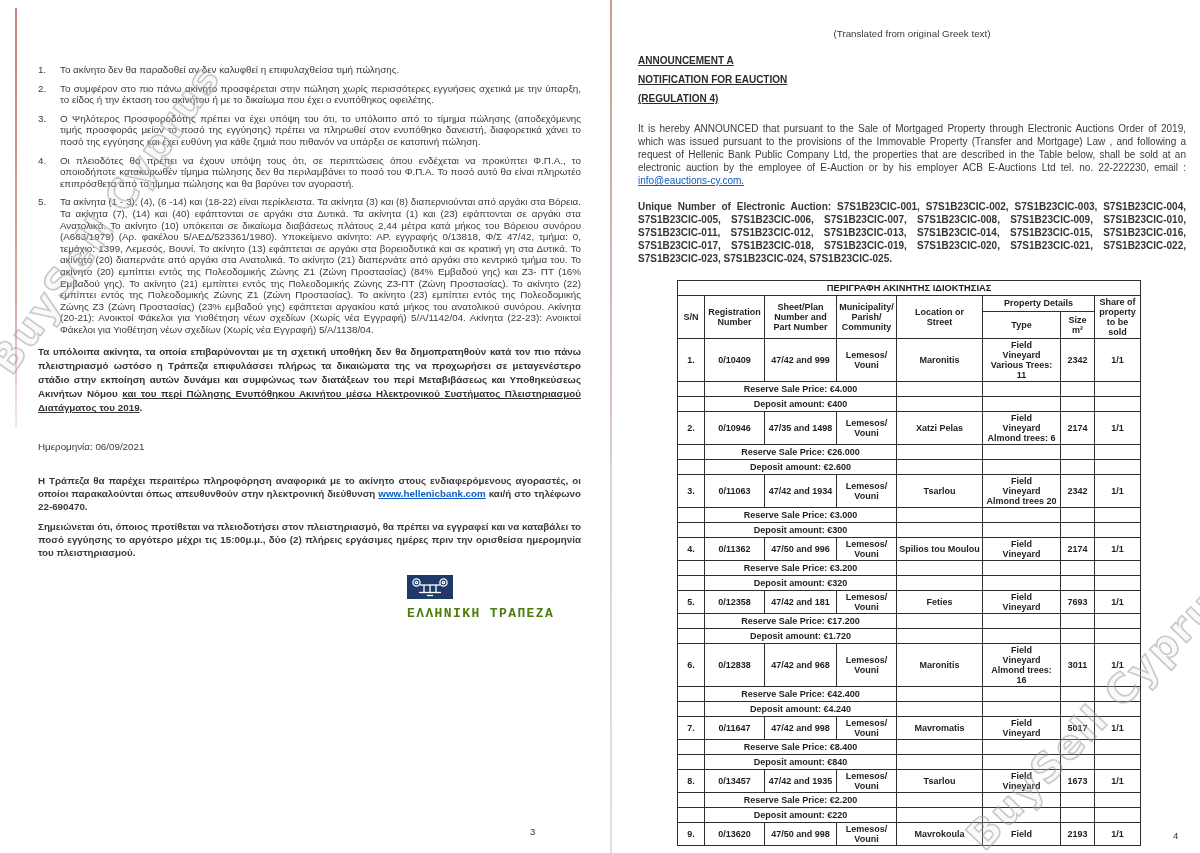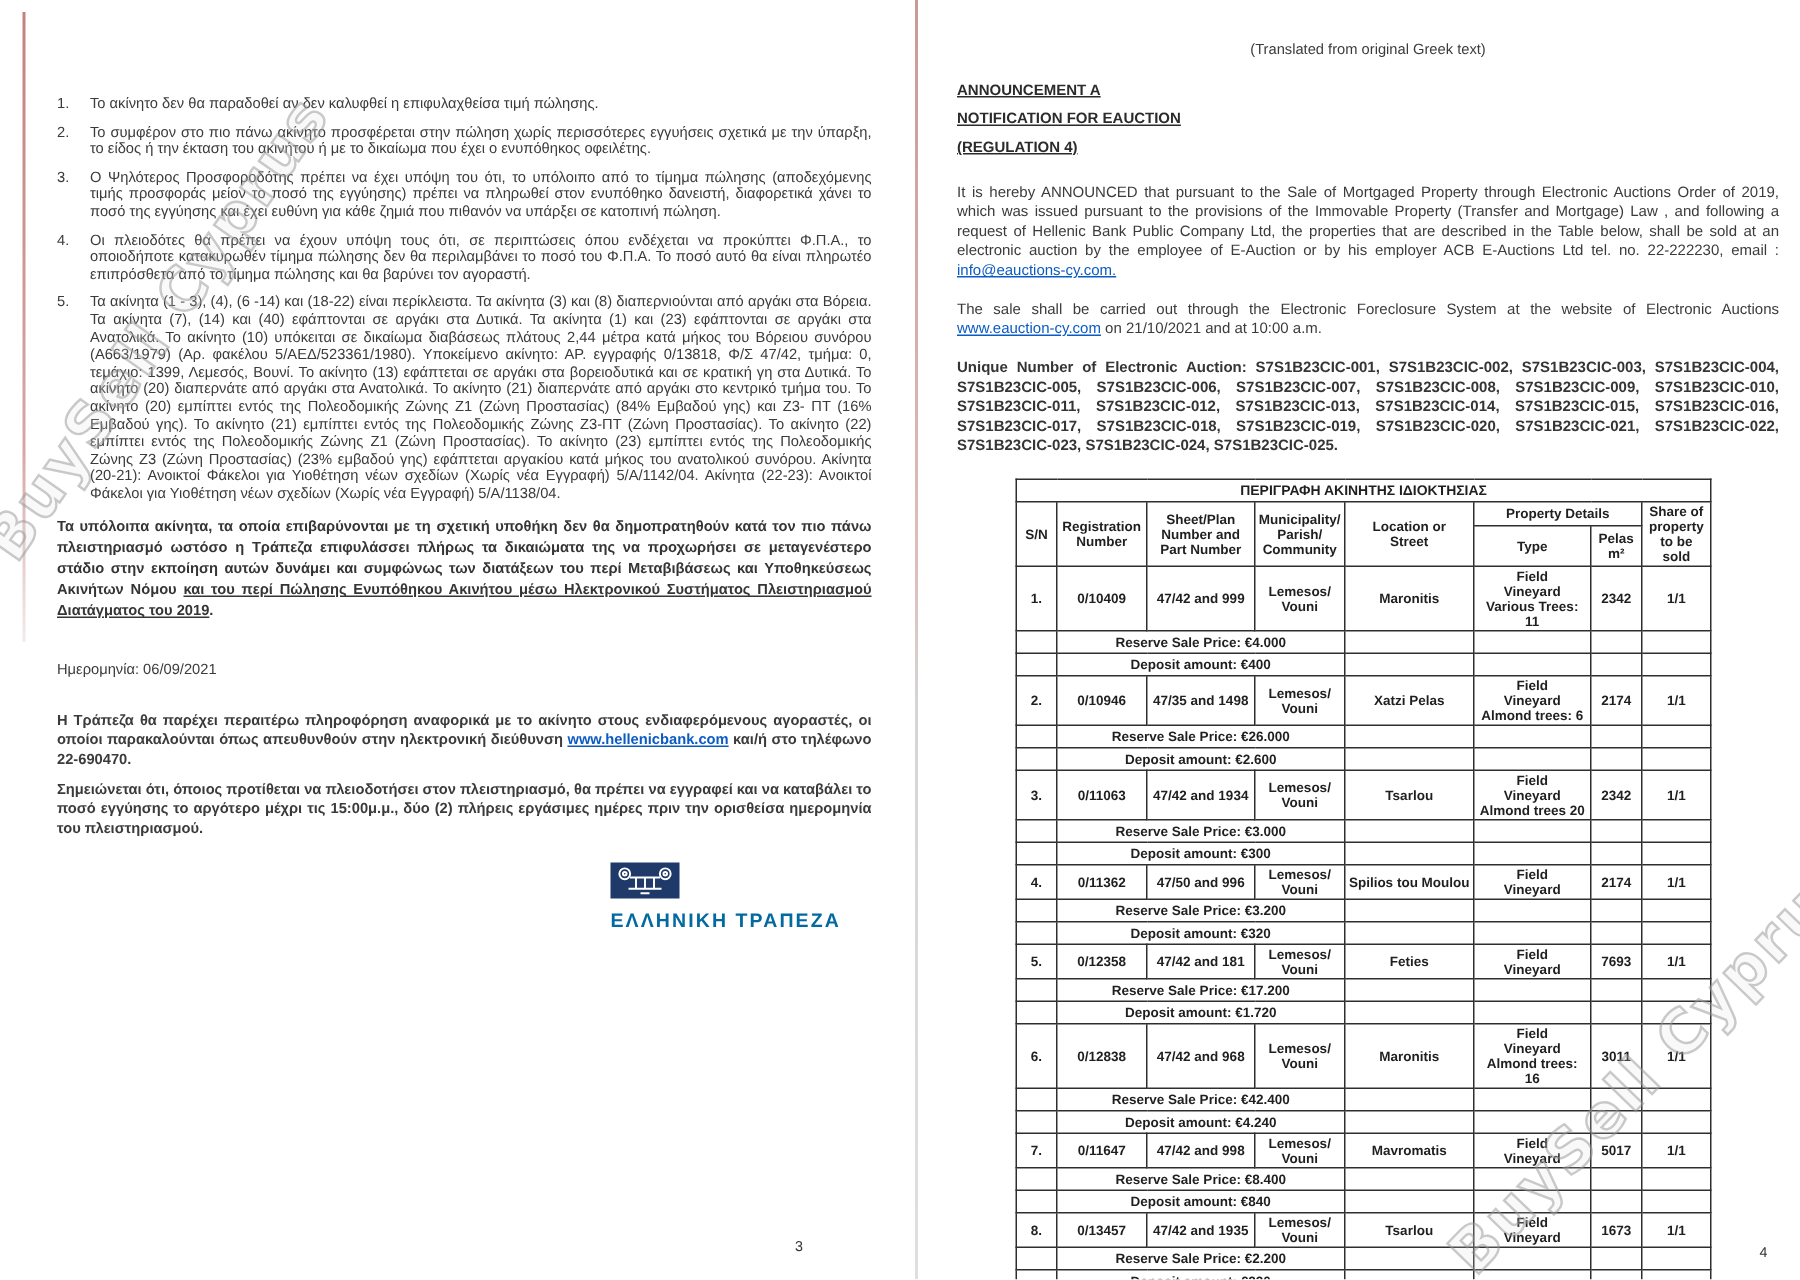--- a/index.html
+++ b/index.html
@@ -27,21 +27,21 @@
   .term .num{flex:none;width:22px;font-weight:normal;}
   .term .txt{flex:1;text-align:justify;}
   .bold-para{margin:10px 0 0 0;font-size:9.8px;line-height:14px;font-weight:bold;text-align:justify;color:#353535;}
   .und{text-decoration:underline;}
   .date-line{margin:26px 0 0 0;font-size:9.8px;}
   .info-para{margin:22px 0 0 0;font-size:9.8px;line-height:13px;font-weight:bold;text-align:justify;}
   .note-para{margin:7px 0 12px 0;font-size:9.8px;line-height:13px;font-weight:bold;text-align:justify;}
   a.link{color:#0b5bc4;text-decoration:underline;cursor:pointer;}
   .logo-block{margin:16px 22px 0 auto;width:152px;}
   .logo-mark{display:block;width:46px;height:24px;background:#1f3a68;}
-  .logo-text{margin-top:7px;font-size:13px;font-weight:bold;color:#0369a1;letter-spacing:1.4px;white-space:nowrap;}
+  .logo-text{margin-top:7px;font-size:13px;font-weight:bold;color:#4d7c0f;letter-spacing:1.4px;white-space:nowrap;font-family:Liberation Mono, monospace;}
   .page-num{position:absolute;font-size:9.5px;color:#333;}
   .pn-left{left:530px;top:826px;}
   .pn-right{left:1173px;top:830px;}
   
   .trans-note{text-align:center;font-size:9.8px;margin:0 0 16px 0;}
   .title-line{text-align:left;font-size:10px;font-weight:bold;text-decoration:underline;margin:0 0 8px 0;color:#2b2b2b;}
   .para{margin:13px 0 0 0;font-size:10px;line-height:13px;text-align:justify;}
   .para-bold{font-weight:bold;color:#353535;}
   
   table.props{margin:15px 0 0 39px;border-collapse:collapse;width:463px;table-layout:fixed;
@@ -120,21 +120,20 @@
 
   <div class="page page-right">
     <div class="pr-content">
       <p class="trans-note">(Translated from original Greek text)</p>
       <p class="title-line">ANNOUNCEMENT A</p>
       <p class="title-line">NOTIFICATION FOR EAUCTION</p>
       <p class="title-line">(REGULATION 4)</p>
 
       <p class="para" style="margin-top:18px;"><span>It is hereby ANNOUNCED that pursuant to the Sale of Mortgaged Property through Electronic Auctions Order of 2019, which was issued pursuant to the provisions of the  Immovable Property (Transfer and Mortgage) Law , and  following a request of Hellenic Bank Public Company Ltd, the properties that are described in the Table below, shall be sold at an electronic auction by the employee of E-Auction or by his employer ACB E-Auctions Ltd tel. no. 22-222230, email : </span><a class="link">info@eauctions-cy.com.</a></p>
 
-      <p class="para"><span>The sale shall be carried out through the Electronic Foreclosure System at the website of Electronic Auctions </span><a class="link">www.eauction-cy.com</a><span> on 21/10/2021 and at 10:00 a.m.</span></p>
 
       <p class="para para-bold"><span>Unique Number of Electronic Auction: </span><span>S7S1B23CIC-001, S7S1B23CIC-002, S7S1B23CIC-003, S7S1B23CIC-004, S7S1B23CIC-005, S7S1B23CIC-006, S7S1B23CIC-007, S7S1B23CIC-008, S7S1B23CIC-009, S7S1B23CIC-010, S7S1B23CIC-011, S7S1B23CIC-012, S7S1B23CIC-013, S7S1B23CIC-014, S7S1B23CIC-015, S7S1B23CIC-016, S7S1B23CIC-017, S7S1B23CIC-018, S7S1B23CIC-019, S7S1B23CIC-020, S7S1B23CIC-021, S7S1B23CIC-022, S7S1B23CIC-023, S7S1B23CIC-024, S7S1B23CIC-025.</span></p>
 
       <table class="props">
         <colgroup>
           <col style="width:27px">
             <col style="width:60px">
             <col style="width:72px">
             <col style="width:60px">
           <col style="width:86px">
@@ -158,21 +157,21 @@
 Community</th>
             <th rowspan="2" class="pre">Location or
 Street</th>
             <th colspan="2">Property Details</th>
             <th rowspan="2" class="pre">Share of
 property
 to be sold</th>
           </tr>
           <tr>
             <th>Type</th>
-            <th>Pelas m²</th>
+            <th>Size m²</th>
           </tr>
         </thead>
         <tbody id="tbody">
             <tr>
               <td class="pre">1.</td>
               <td class="pre">0/10409</td>
               <td class="pre">47/42 and 999</td>
               <td class="pre">Lemesos/
 Vouni</td>
               <td class="pre">Maronitis</td>

